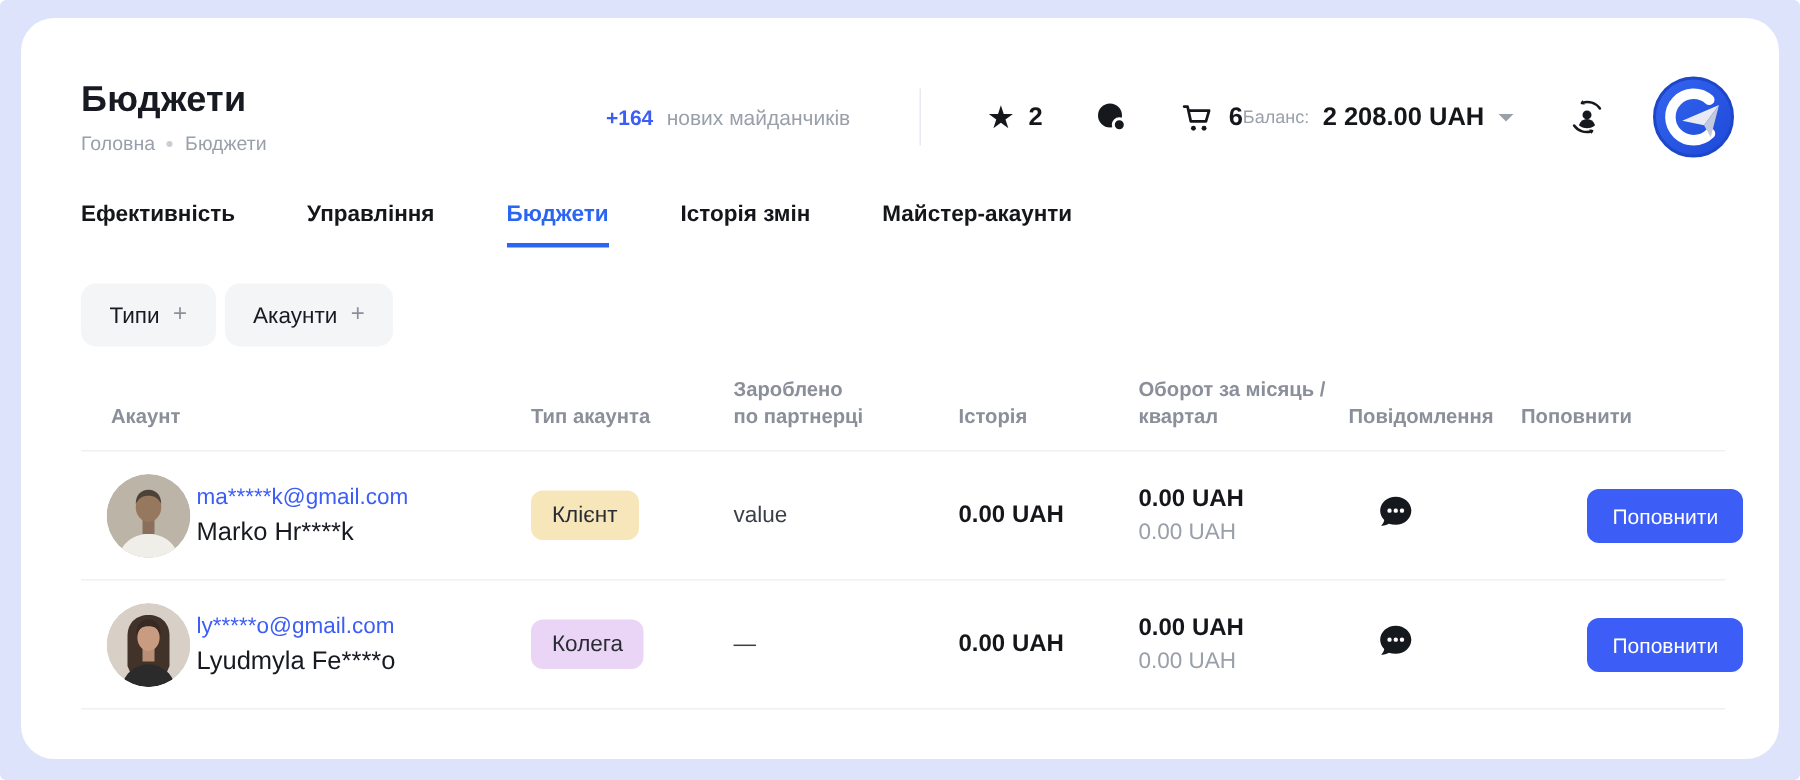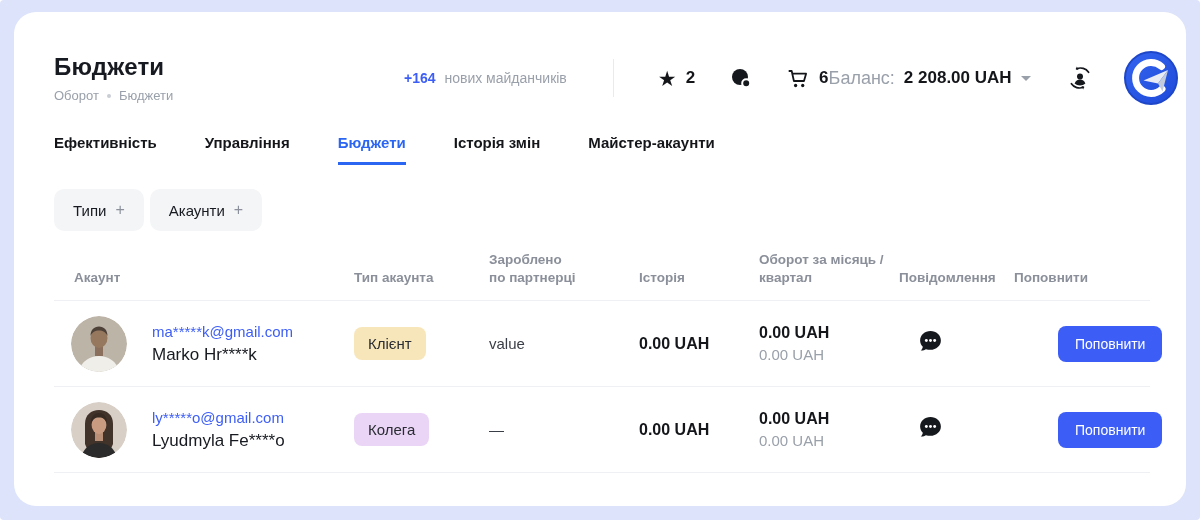--- a/index.html
+++ b/index.html
@@ -32,21 +32,21 @@
   .platforms .lbl { color:#9AA0AA; margin-left:5px; }
 
   .vdiv { width:1px; height:38px; background:#E8EAEF; margin-left:46px; flex:0 0 auto; }
 
   .counters { display:flex; align-items:center; gap:34px; margin-left:44px; }
   .counter { display:flex; align-items:center; gap:9px; cursor:pointer; }
   .counter .num { font-size:17px; font-weight:bold; color:#14161A; }
   .star-glyph { font-size:21px; color:#14161A; line-height:1; }
 
   .balance { display:flex; align-items:center; margin-left:auto; cursor:pointer; white-space:nowrap; }
-  .balance .b-lbl { color:#9AA0AA; font-size:18px; }
+  .balance .b-lbl { color:#9AA0AA; font-size:12px; }
   .balance .b-val { font-size:17px; font-weight:bold; margin-left:9px; color:#14161A; }
   .caret { width:0; height:0; margin-left:9px; border-left:5px solid transparent;
            border-right:5px solid transparent; border-top:5px solid #9AA0AA; }
 
   .support-btn { margin-left:34px; cursor:pointer; display:flex; }
   .logo { margin-left:28px; cursor:pointer; display:flex; }
 
   
   .tabs { display:flex; gap:48px; margin-top:28px; }
   .tab { font-size:15px; font-weight:bold; color:#14161A; padding-bottom:11px;
@@ -63,21 +63,21 @@
   .tbl { margin-top:20px; }
   .grid { display:grid; grid-template-columns:290px 135px 150px 120px 140px 115px 1fr; }
   .thead { align-items:end; border-bottom:1px solid #EEF0F3; padding-bottom:13px; min-height:46px; }
   .th { color:#8A8F99; font-size:13.5px; font-weight:bold; line-height:1.35; padding-left:10px; }
   .th:first-child { padding-left:20px; }
 
   .row { align-items:center; height:86px; border-bottom:1px solid #EEF0F3; }
   .cell { padding-left:10px; }
   .acc-cell { display:flex; align-items:center; padding-left:17px; }
   .avatar { width:56px; height:56px; border-radius:50%; overflow:hidden; flex:0 0 auto; }
-  .acc-txt { margin-left:25px; }
+  .acc-txt { margin-left:4px; }
   .email { font-size:15px; color:#3D5EF6; cursor:pointer; }
   .uname { font-size:17px; color:#171A20; margin-top:5px; }
 
   .badge { display:inline-block; padding:8px 14px; border-radius:8px; font-size:15px; color:#2A2C33; }
 
   .earned { font-size:15px; color:#3A3E46; }
   .bal { font-size:16px; font-weight:bold; color:#14161A; }
   .turn-main { font-size:16px; font-weight:bold; color:#14161A; }
   .turn-sub { font-size:15px; color:#9AA0AA; margin-top:4px; }
 
@@ -91,21 +91,21 @@
 </head>
 <body>
 
 <div class="frame">
 <div class="card">
 
   <div class="hdr">
     <div class="title-block">
       <h1 class="page-title">Бюджети</h1>
       <div class="crumbs">
-        <span>Оборот</span>
+        <span>Головна</span>
         <span class="crumb-dot"></span>
         <span>Бюджети</span>
       </div>
     </div>
 
     <div class="platforms">
       <span class="cnt">+164</span>
       <span class="lbl">нових майданчиків</span>
     </div>
 

